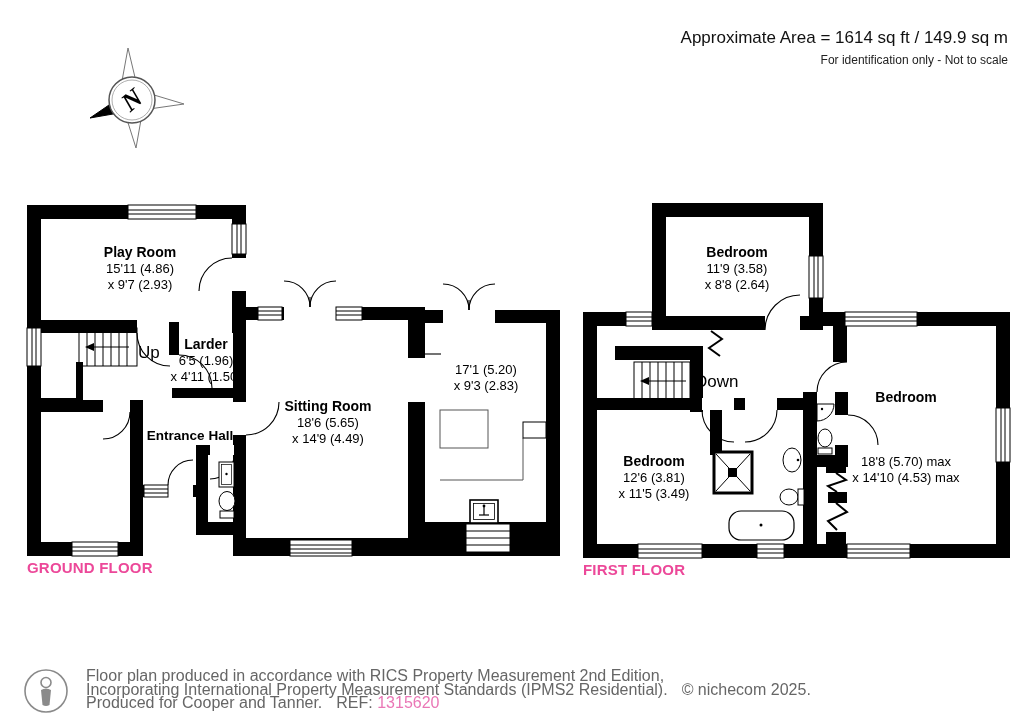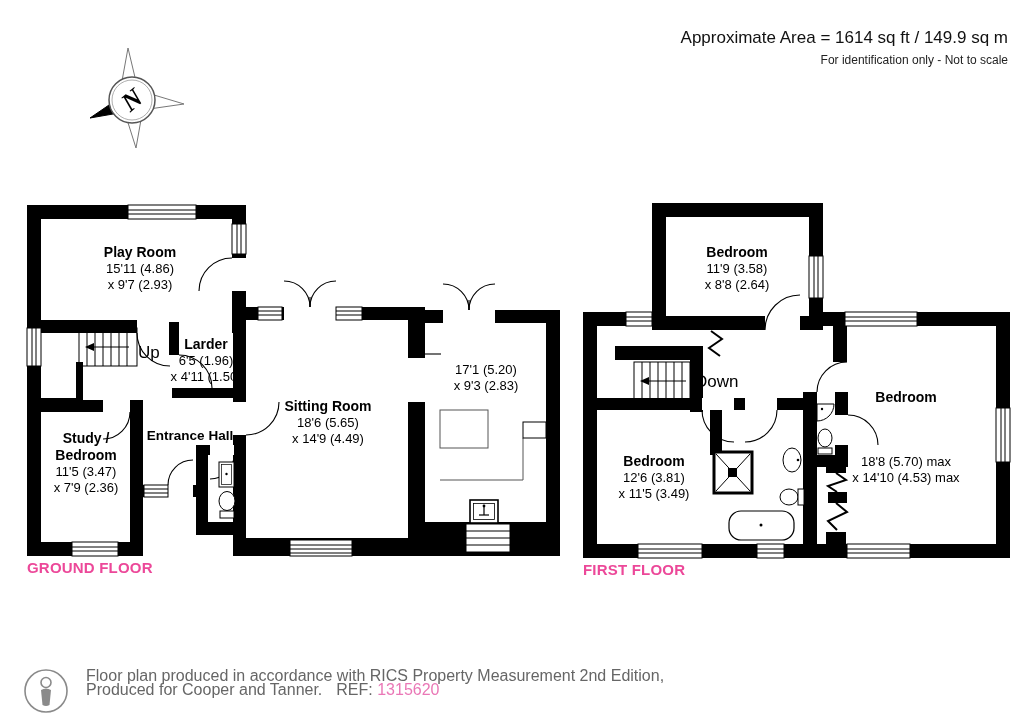--- a/index.html
+++ b/index.html
@@ -331,25 +331,20 @@
     <div class="room-dim">18'6 (5.65)</div>
     <div class="room-dim">x 14'9 (4.49)</div>
   </div>
   <div class="room-label" style="left:486px;top:378px;">
     <div class="room-dim">17'1 (5.20)</div>
     <div class="room-dim">x 9'3 (2.83)</div>
   </div>
   <div class="room-label" style="left:190px;top:436px;">
     <div class="hall-label">Entrance Hall</div>
   </div>
-  <div class="room-label" style="left:86px;top:463px;">
-    <div class="room-name" style="width:70px;">Study / Bedroom</div>
-    <div class="room-dim" style="white-space:nowrap;">11'5 (3.47)</div>
-    <div class="room-dim" style="white-space:nowrap;">x 7'9 (2.36)</div>
-  </div>
   <div class="stair-label" style="left:138px;top:343px;">Up</div>
   <div class="floor-label" style="left:27px;top:559px;">GROUND FLOOR</div>
 
   <div class="room-label" style="left:737px;top:268px;">
     <div class="room-name">Bedroom</div>
     <div class="room-dim">11'9 (3.58)</div>
     <div class="room-dim">x 8'8 (2.64)</div>
   </div>
   <div class="room-label" style="left:654px;top:477px;">
     <div class="room-name">Bedroom</div>
@@ -365,18 +360,21 @@
   <div class="floor-label" style="left:583px;top:561px;">FIRST FLOOR</div>
 
   <svg class="footer-logo" width="46" height="46" viewBox="0 0 46 46">
     <circle cx="23" cy="23" r="21" fill="none" stroke="#8a8a8a" stroke-width="1.6"></circle>
     <circle cx="23" cy="14.5" r="5" fill="none" stroke="#8a8a8a" stroke-width="1.6"></circle>
     <path d="M 18,22 Q 23,19 28,22 L 26.5,37 Q 23,39 19.5,37 Z" fill="#8a8a8a"></path>
   </svg>
   <div class="footer">
     <div>Floor plan produced in accordance with RICS Property Measurement 2nd Edition,</div>
     <div>
+      <span>Incorporating International Property Measurement Standards (IPMS2 Residential).</span><span class="gap"></span><span>© nichecom 2025.</span>
+    </div>
+    <div>
       <span>Produced for Cooper and Tanner.</span><span class="gap"></span><span>REF:</span>
       <span class="ref-val">1315620</span>
     </div>
   </div>
 
 </div>
 
 </body></html>

